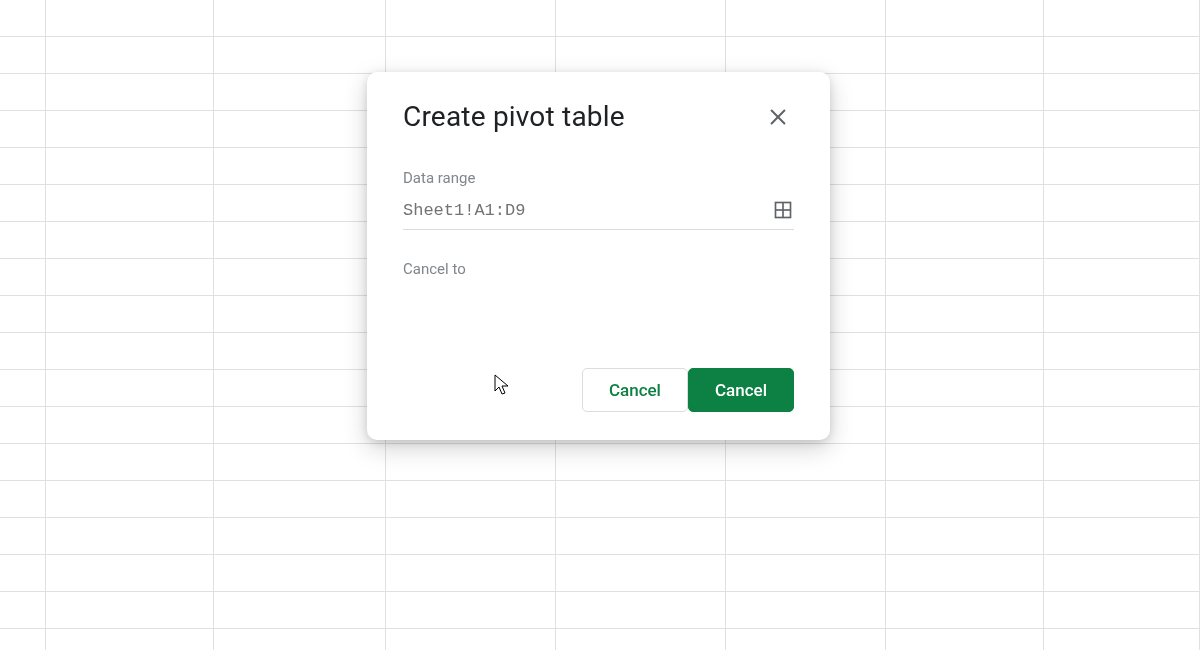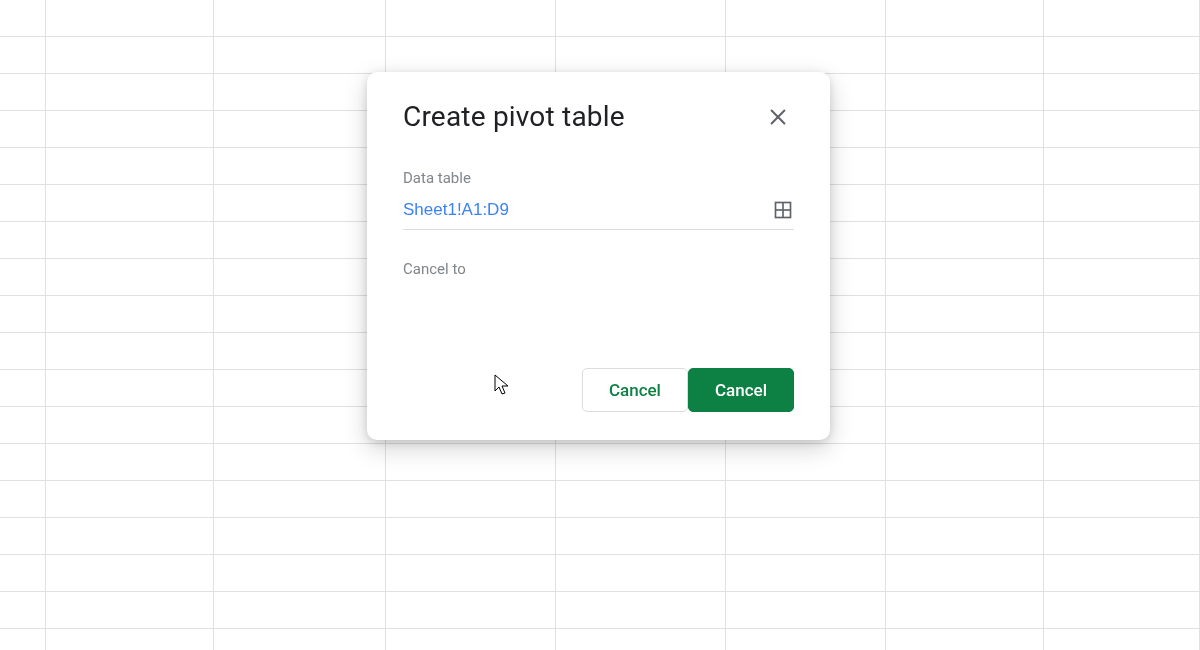--- a/index.html
+++ b/index.html
@@ -65,23 +65,23 @@
       align-items: center;
       border-bottom: 1px solid #dadce0;
       padding-bottom: 8px;
       margin-bottom: 30px;
     }
     .text-input {
       flex: 1;
       border: none;
       outline: none;
       font-size: 17px;
-      color: #3b82f6;
+      color: #737373;
       background: transparent;
-      font-family: Liberation Sans, sans-serif;
+      font-family: Liberation Mono, monospace;
     }
     .grid-select-icon {
       width: 22px;
       height: 22px;
       color: #5f6368;
       display: flex;
       align-items: center;
       justify-content: center;
       cursor: pointer;
     }
@@ -306,21 +306,21 @@
   <div class="dialog-header">
     <div class="dialog-title">Create pivot table</div>
     <div class="close-btn">
       <svg width="22" height="22" viewBox="0 0 24 24" fill="none" stroke="currentColor" stroke-width="2.2" stroke-linecap="round">
           <line x1="5" y1="5" x2="19" y2="19"></line>
           <line x1="19" y1="5" x2="5" y2="19"></line>
         </svg>
     </div>
   </div>
 
-  <div class="field-label">Data table</div>
+  <div class="field-label">Data range</div>
   <div class="input-row">
     <input class="text-input" type="text" value="Sheet1!A1:D9" style="">
     <div class="grid-select-icon">
       <svg width="20" height="20" viewBox="0 0 24 24" fill="none" stroke="currentColor" stroke-width="2">
           <rect x="3" y="3" width="18" height="18"></rect>
           <line x1="3" y1="12" x2="21" y2="12"></line>
           <line x1="12" y1="3" x2="12" y2="21"></line>
         </svg>
     </div>
   </div>

